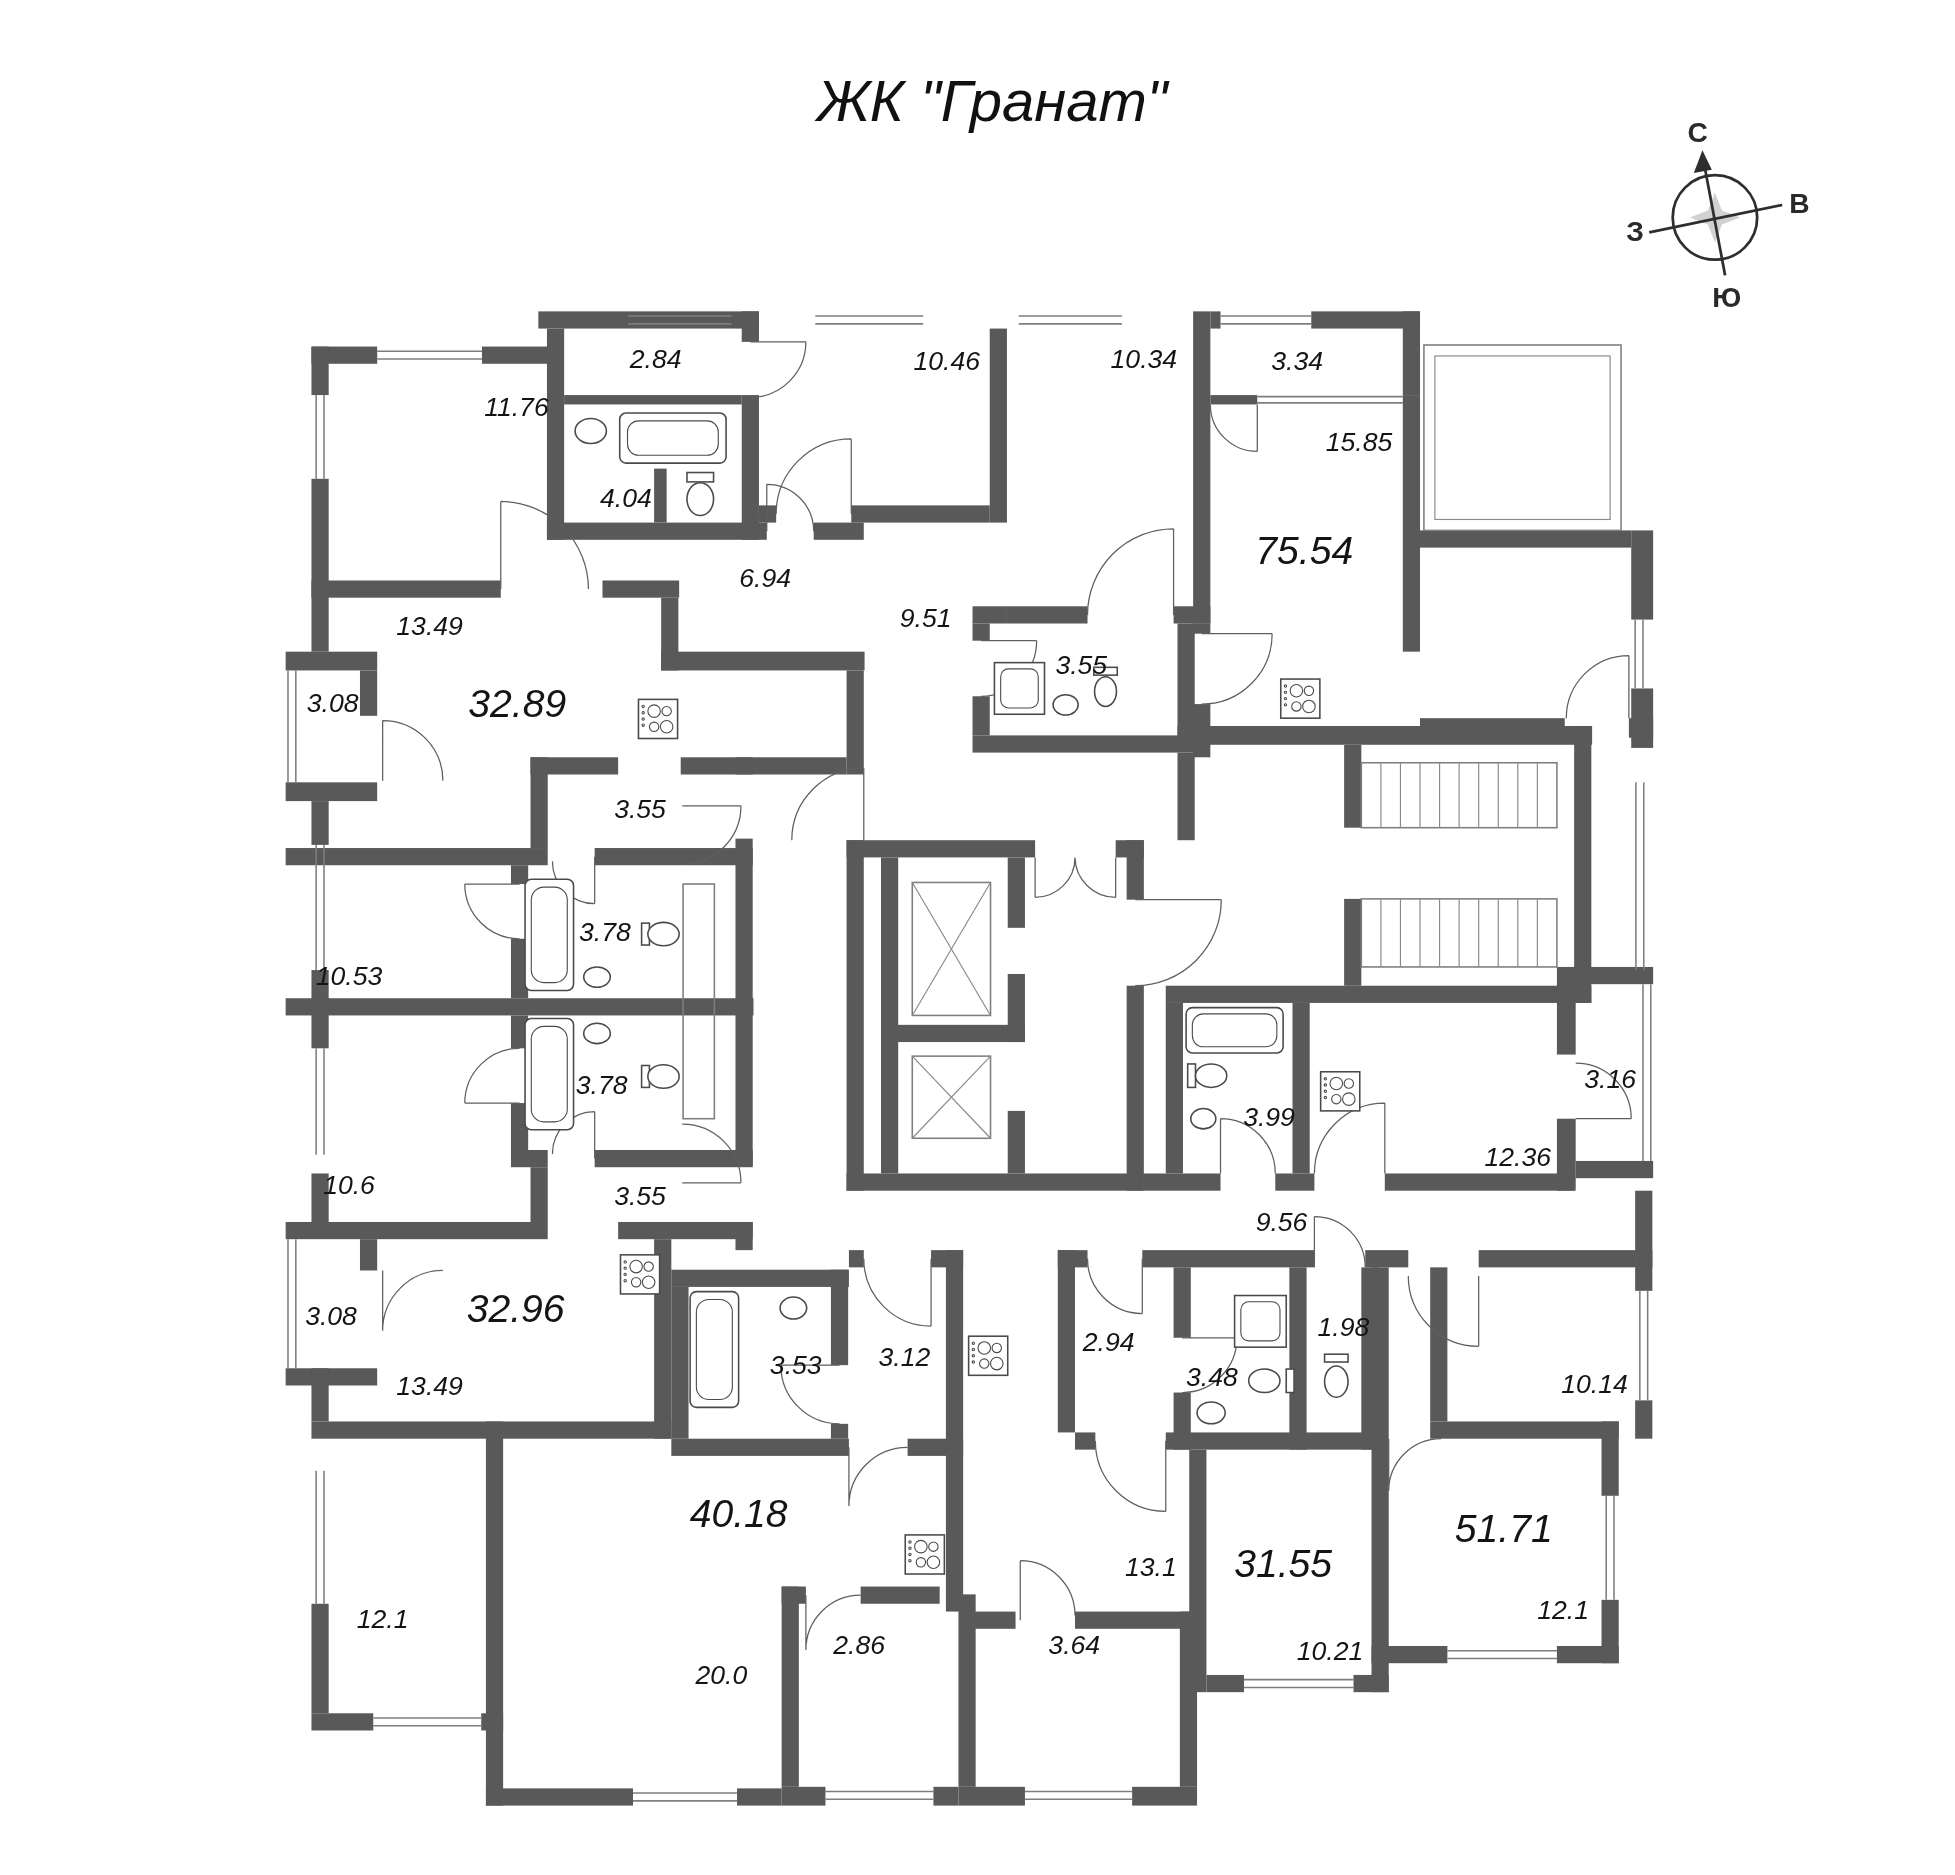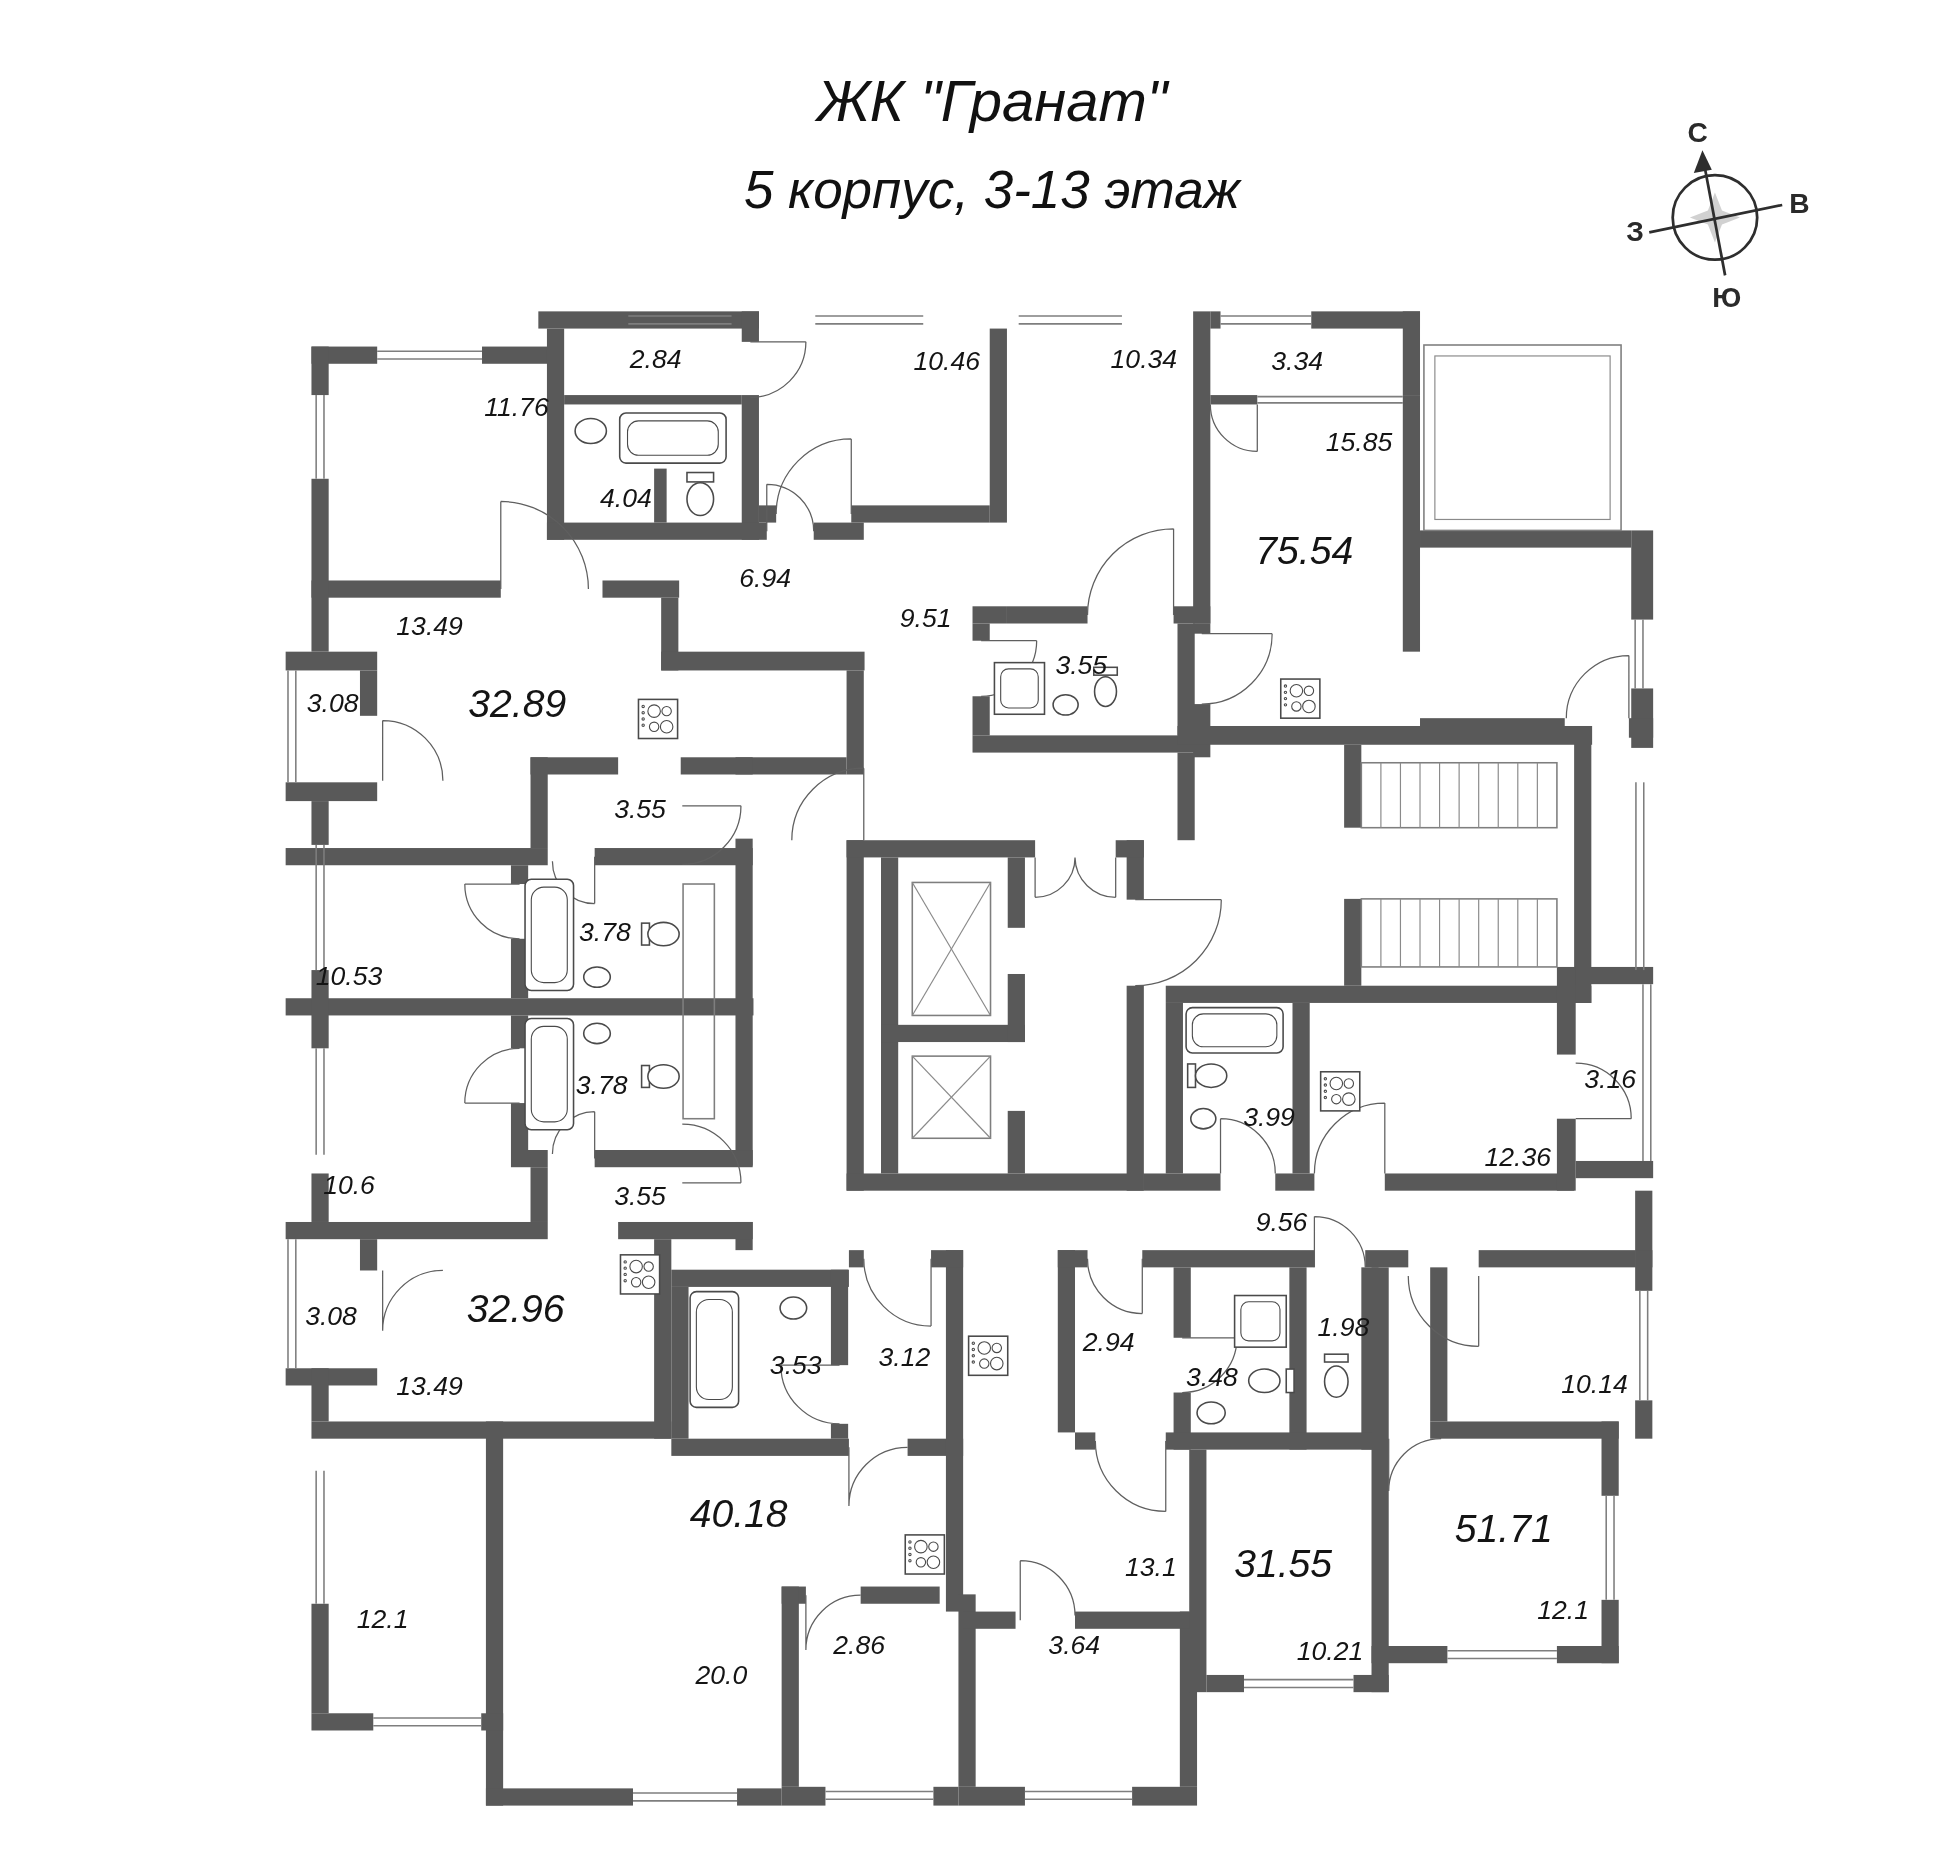--- a/index.html
+++ b/index.html
@@ -20,21 +20,20 @@
   #title .t1{font-size:58px;line-height:1.0;}
   #title .t2{font-size:53px;line-height:1.0;margin-top:33px;}
 </style>
 </head>
 <body>
 
 <div id="canvas">
 
 <div id="title">
   <div class="t1">ЖК "Гранат"</div>
-  <div class="t2">5 корпус, 3-13 этаж</div>
 </div>
 
 <svg id="plan" width="1956" height="1876" viewBox="0 0 2500 2398">
 
   <g>
     <rect class="wall" x="398" y="443" width="84" height="22"></rect>
     <rect class="wall" x="616" y="443" width="84" height="22"></rect>
     <rect class="wall" x="688" y="398" width="282" height="22"></rect>
     <rect class="wall" x="699" y="420" width="22" height="270"></rect>
     <rect class="wall" x="721" y="505" width="227" height="12"></rect>

